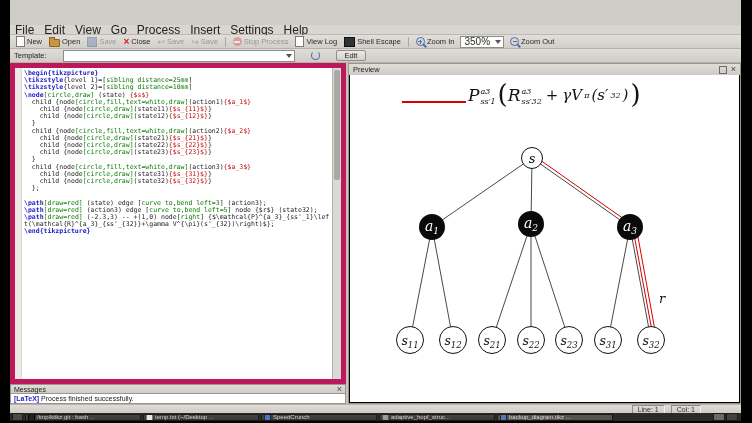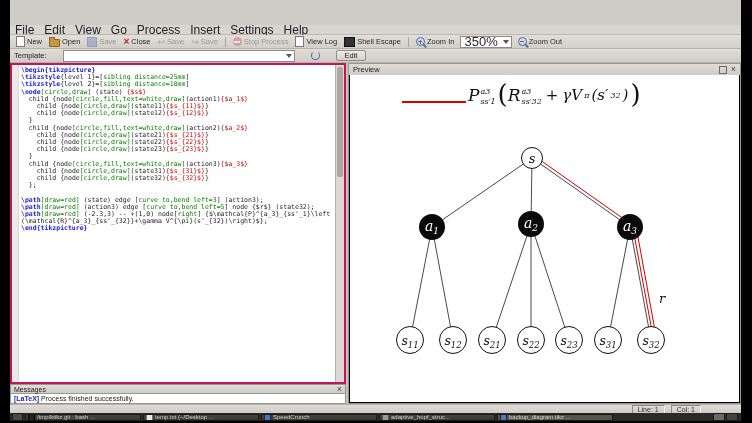--- a/index.html
+++ b/index.html
@@ -48,35 +48,35 @@
   .close-x{color:#c22;font-weight:bold;font-size:10px;line-height:10px;}
   .arrow-glyph{color:#6e6a64;font-size:9px;line-height:10px;}
   .stop-ico{width:9px;height:9px;border-radius:50%;background:#d65a5a;position:relative;}
   .stop-ico::after{content:"";position:absolute;left:1.5px;top:3.5px;width:6px;height:2px;background:#fff;}
   .term-ico{width:9px;height:8px;background:#2e3436;border:1px solid #111;}
   .mag{width:7px;height:7px;border:1.4px solid #4a6ea9;border-radius:50%;position:relative;}
   .mag::after{content:"";position:absolute;width:4px;height:1.5px;background:#4a6ea9;transform:rotate(45deg);right:-3px;bottom:-1px;}
   .mag-plus{background:linear-gradient(#4a6ea9,#4a6ea9) center/4px 1px no-repeat,linear-gradient(#4a6ea9,#4a6ea9) center/1px 4px no-repeat;}
   .mag-minus{background:linear-gradient(#4a6ea9,#4a6ea9) center/4px 1px no-repeat;}
   .combo{display:flex;align-items:center;background:#fff;border:1px solid #8f8b86;height:10px;margin:0 2px;}
-  .combo-text{font-size:13px;padding:0 3px;min-width:20px;}
+  .combo-text{font-size:10px;padding:0 3px;min-width:20px;}
   .dd-arrow{width:0;height:0;border-left:3px solid transparent;border-right:3px solid transparent;border-top:4px solid #555;margin:0 2px;}
 
   
   .template-bar{position:absolute;left:0;top:49px;width:731px;height:14px;background:linear-gradient(#e0ddd9,#d0ccc8);
                 border-bottom:1px solid #b5b1ac;display:flex;align-items:center;font-size:7.5px;color:#222;
                 box-sizing:border-box;padding-left:4px;gap:16px;}
   .tpl-combo{width:230px;height:10px;background:#fff;border:1px solid #8f8b86;display:flex;align-items:center;justify-content:flex-end;}
   .reload-ico{width:7px;height:7px;border:1.5px solid #4a6ea9;border-radius:50%;border-top-color:transparent;display:inline-block;}
   .tpl-edit{height:11px;font-size:7.5px;background:linear-gradient(#eceae7,#d4d0cc);border:1px solid #908c86;
             border-radius:2px;padding:0 8px;color:#222;font-family:inherit;}
 
   
   .editor-pane{position:absolute;left:0;top:63px;width:336px;height:321px;background:#fff;
-               border:2px solid #be185d;box-sizing:border-box;overflow:hidden;}
+               border:5px solid #be185d;box-sizing:border-box;overflow:hidden;}
   .gutter{position:absolute;left:0;top:0;bottom:0;width:6px;background:#ece9e6;border-right:1px solid #dcd9d5;}
   .code{position:absolute;left:9px;top:2px;right:9px;bottom:0;
         font-family:"DejaVu Sans Mono",monospace;font-size:6.5px;line-height:7.2px;
         white-space:pre-wrap;word-break:break-all;color:#1e1e1e;}
   .tok-b{color:#1b1bc8;font-weight:bold;}
   .tok-g{color:#0a7d00;}
   .tok-r{color:#c01010;}
   .tok-k{color:#1e1e1e;}
   .vscroll{position:absolute;right:0;top:0;bottom:0;width:8px;background:#dcd8d4;border-left:1px solid #b5b1ac;}
   .vthumb{position:absolute;left:1px;right:1px;top:2px;height:110px;background:#aba7a1;border-radius:2px;}

